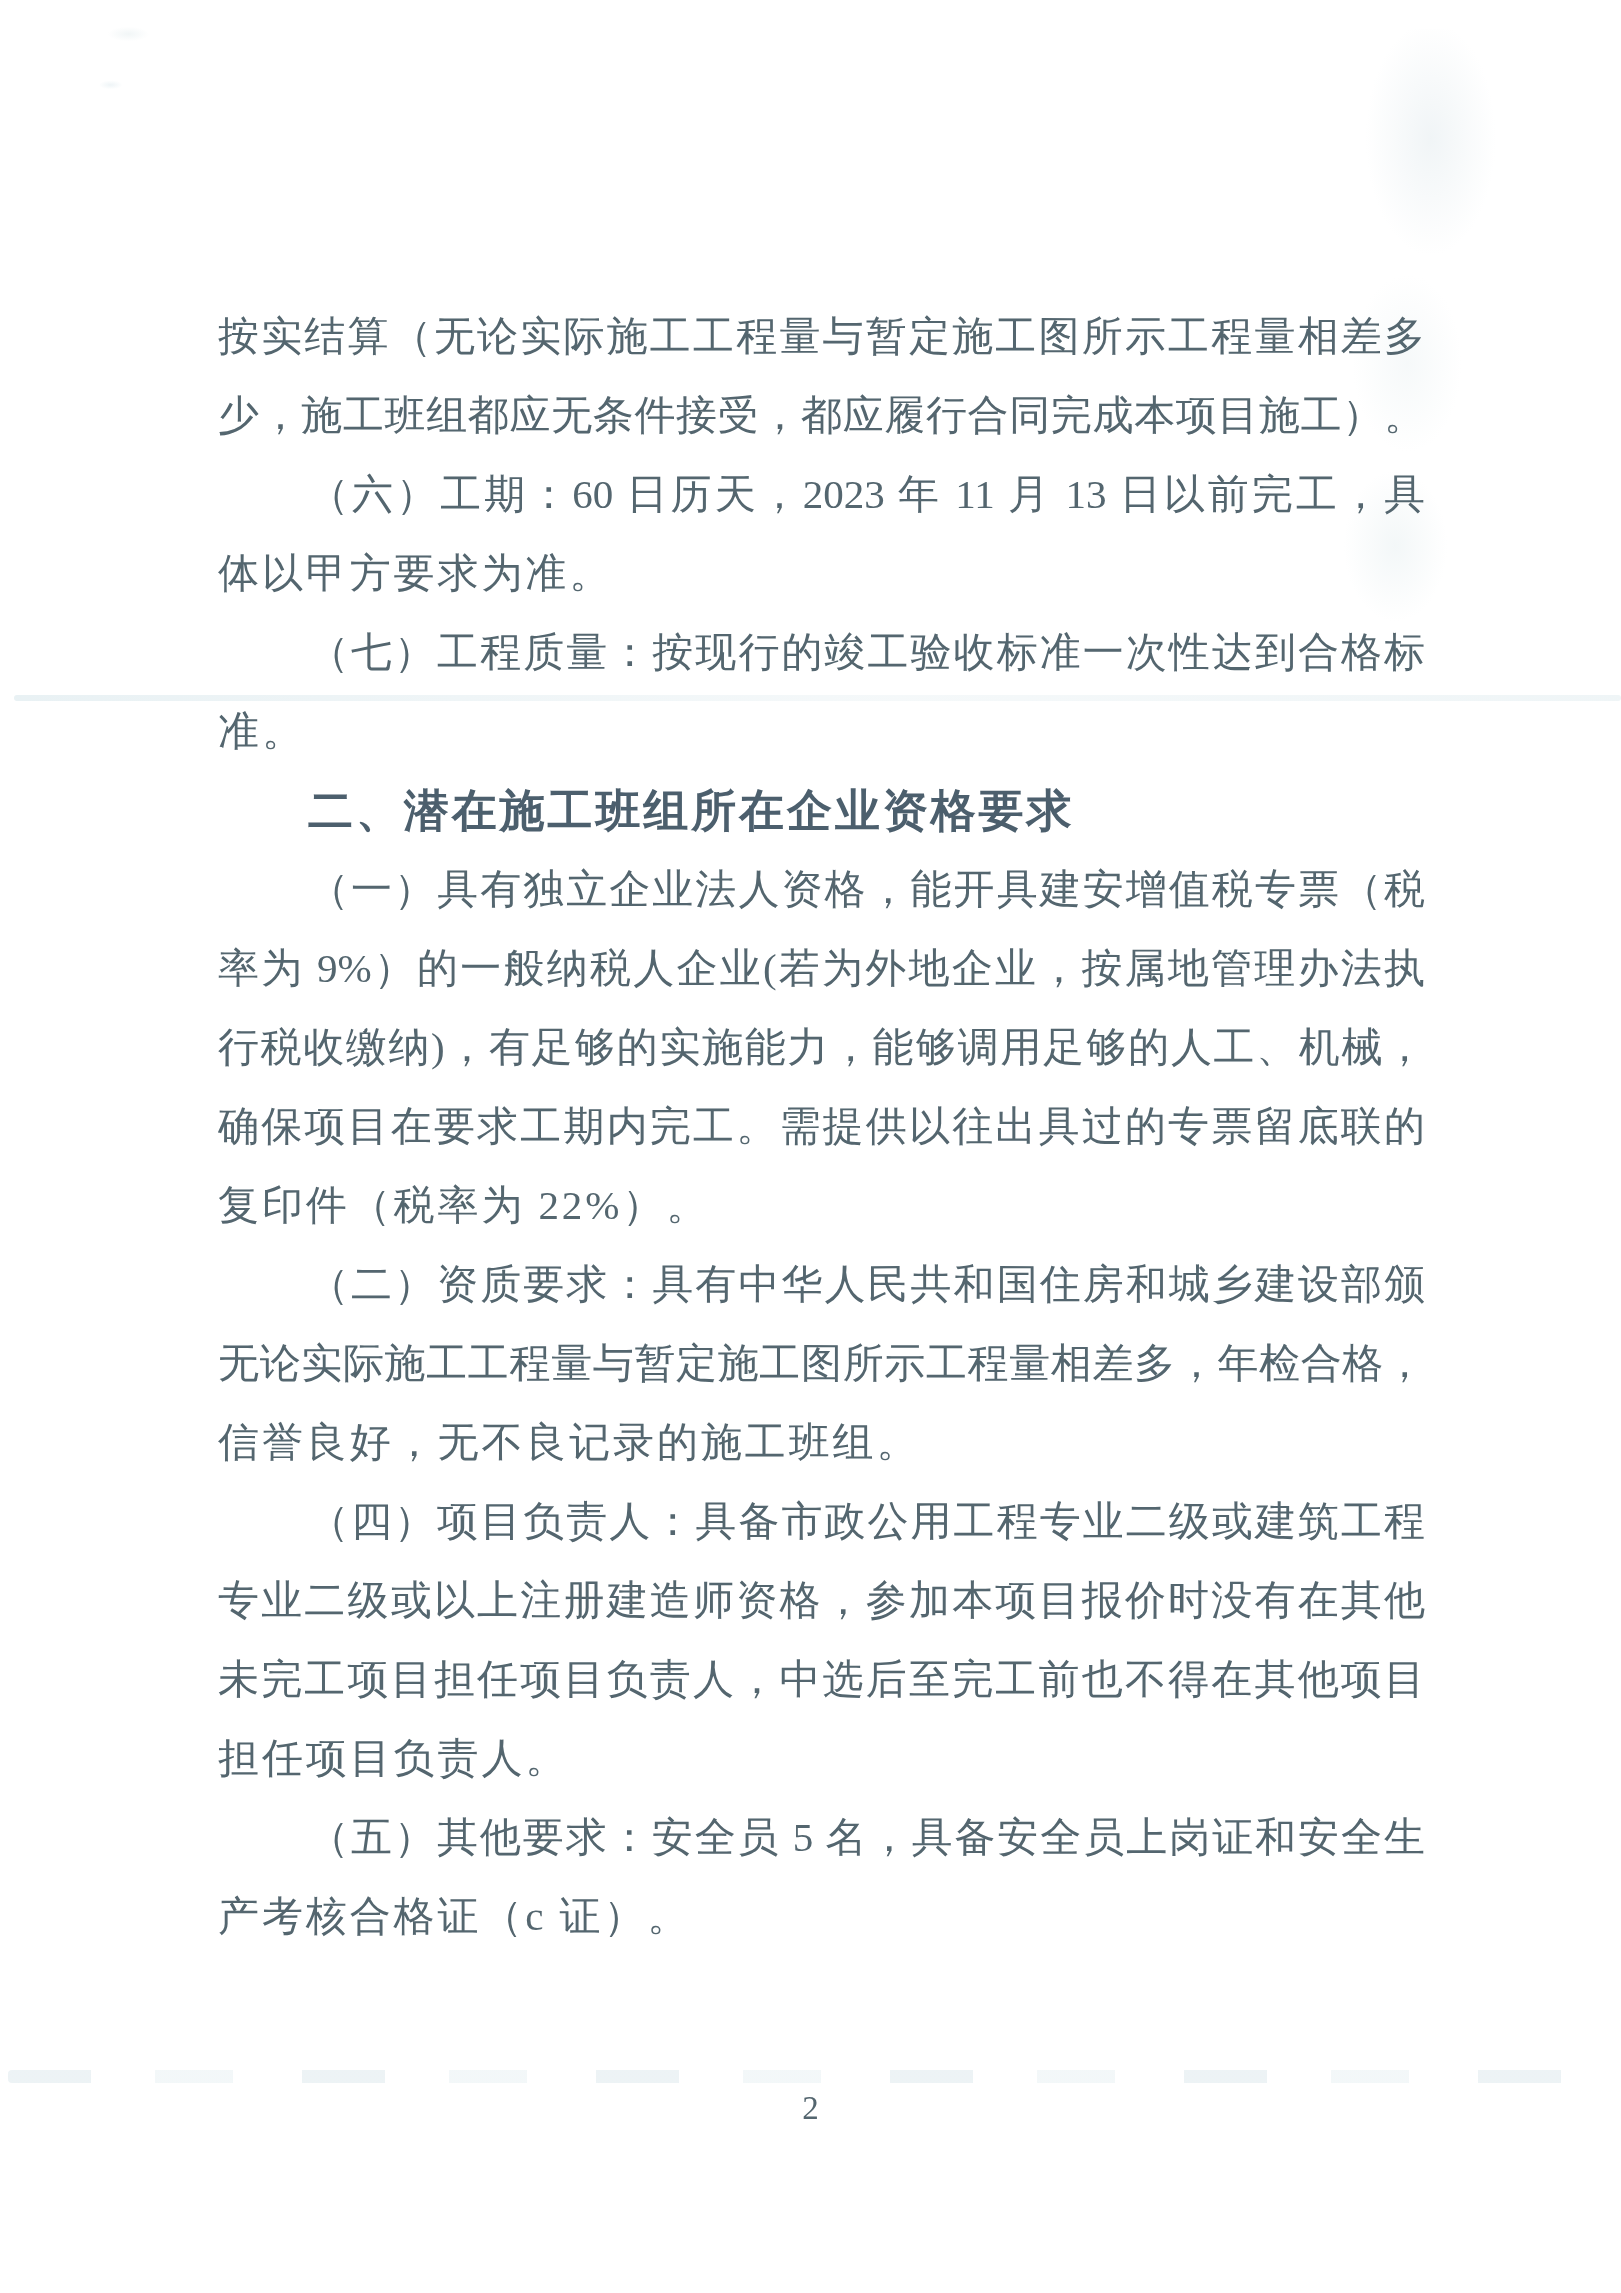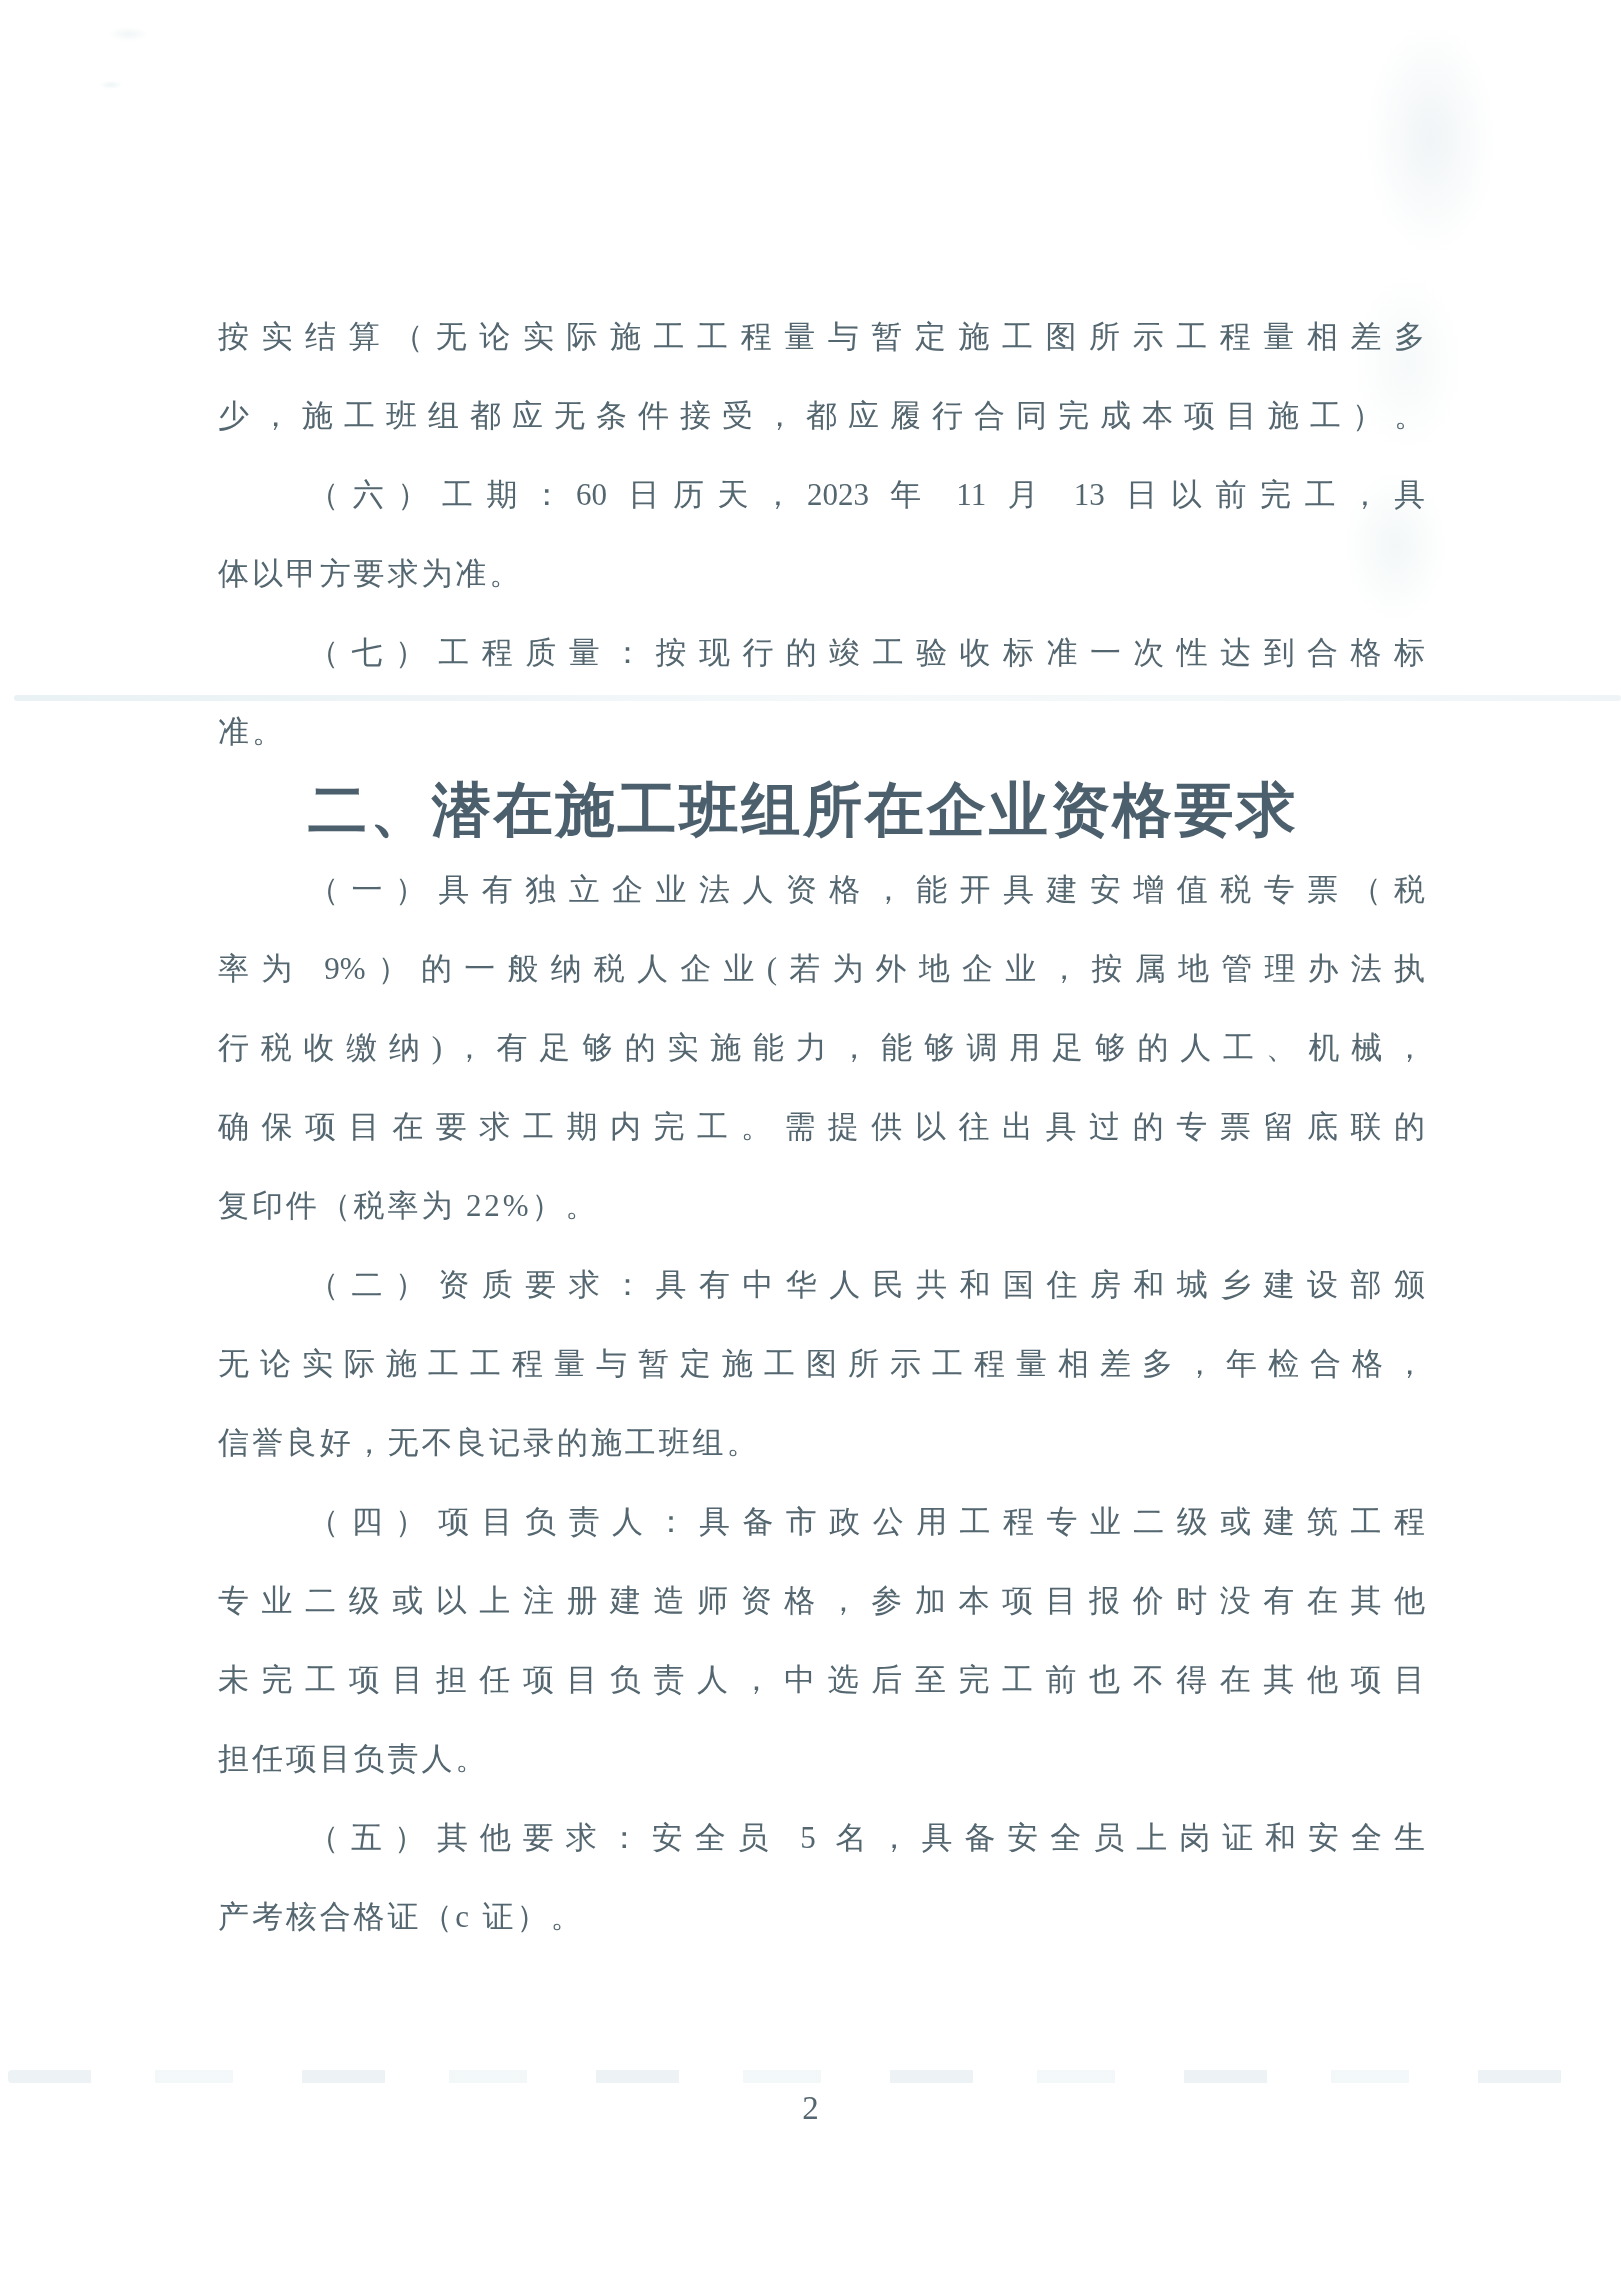--- a/index.html
+++ b/index.html
@@ -38,34 +38,34 @@
       rgba(255,255,255,0) 83px, rgba(255,255,255,0) 147px,
       rgba(228,238,241,0.45) 147px, rgba(228,238,241,0.45) 225px,
       rgba(255,255,255,0) 225px, rgba(255,255,255,0) 294px);
     border-radius:3.9px;
   }
   .text-block{
     position:absolute;left:218px;top:297px;width:1207px;
   }
   .line{
     height:79px;line-height:79px;
-    font-size:31px;
+    font-size:41px;
     color:var(--body-text,#54666f);
     text-align:justify;
     text-align-last:left;
     text-justify:inter-character;
     overflow:visible;
   }
   .line:not(.fill){letter-spacing:2.9px;}
   .line.fill{text-align-last:justify;}
   .line.indent{padding-left:90px;}
   .line.heading{
     font-family:"Liberation Sans","DejaVu Sans",sans-serif;
     font-weight:700;
-    font-size:59px;
+    font-size:45px;
     letter-spacing:2.9px;
     color:var(--heading-text,#4c5f6d);
   }
   .page-number{
     position:absolute;left:0;top:2090px;width:100%;
     text-align:center;
     font-size:33px;
     color:var(--body-text,#54666f);
     font-family:"Liberation Serif","DejaVu Serif",serif;
   }

